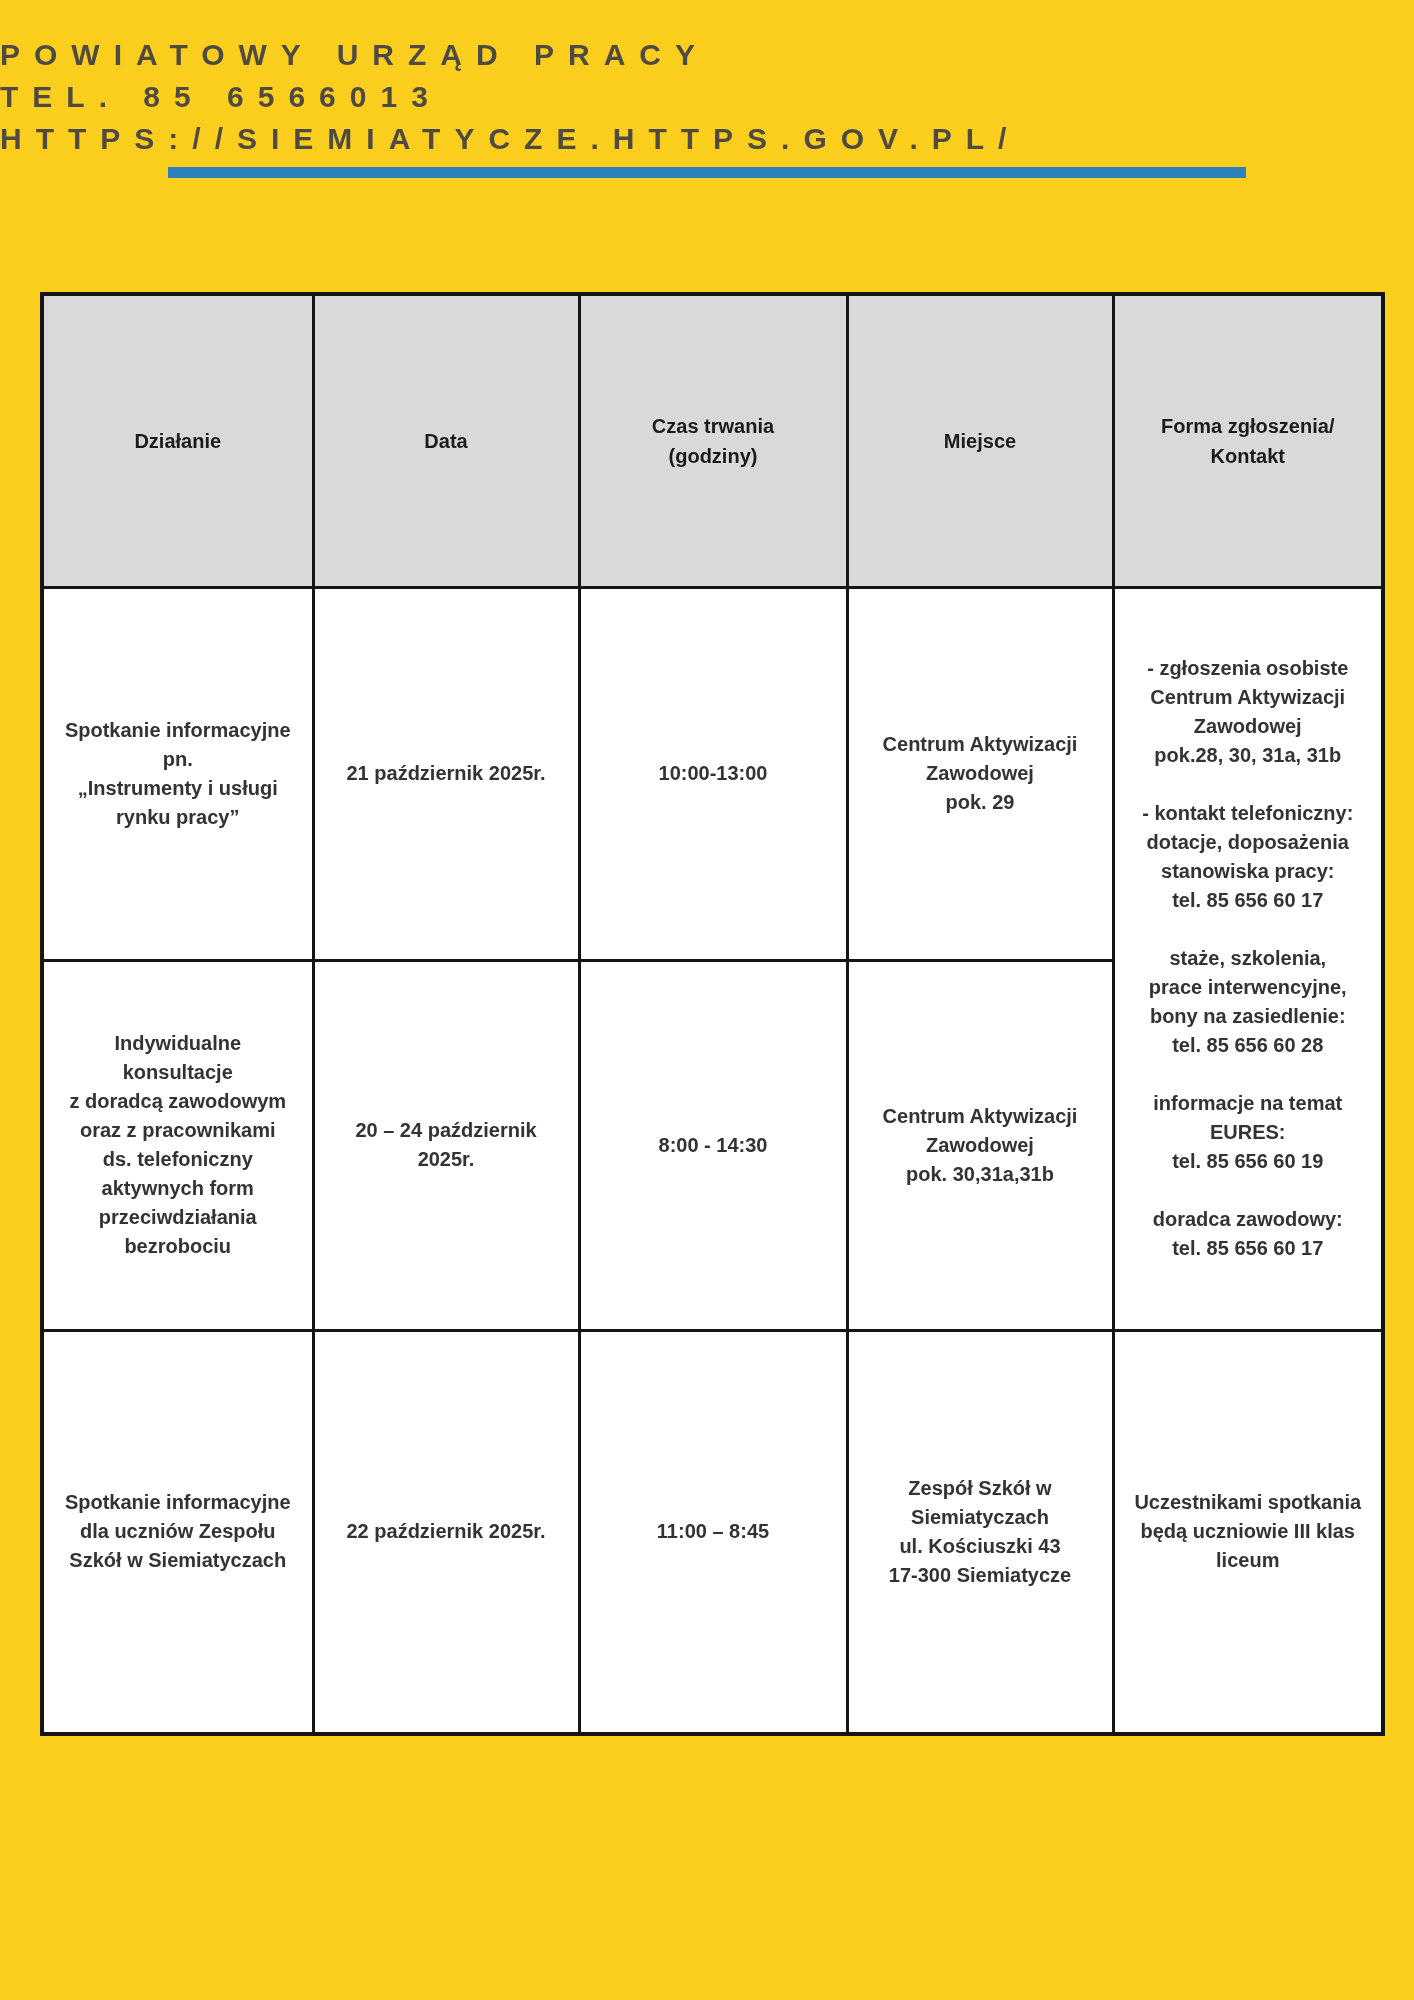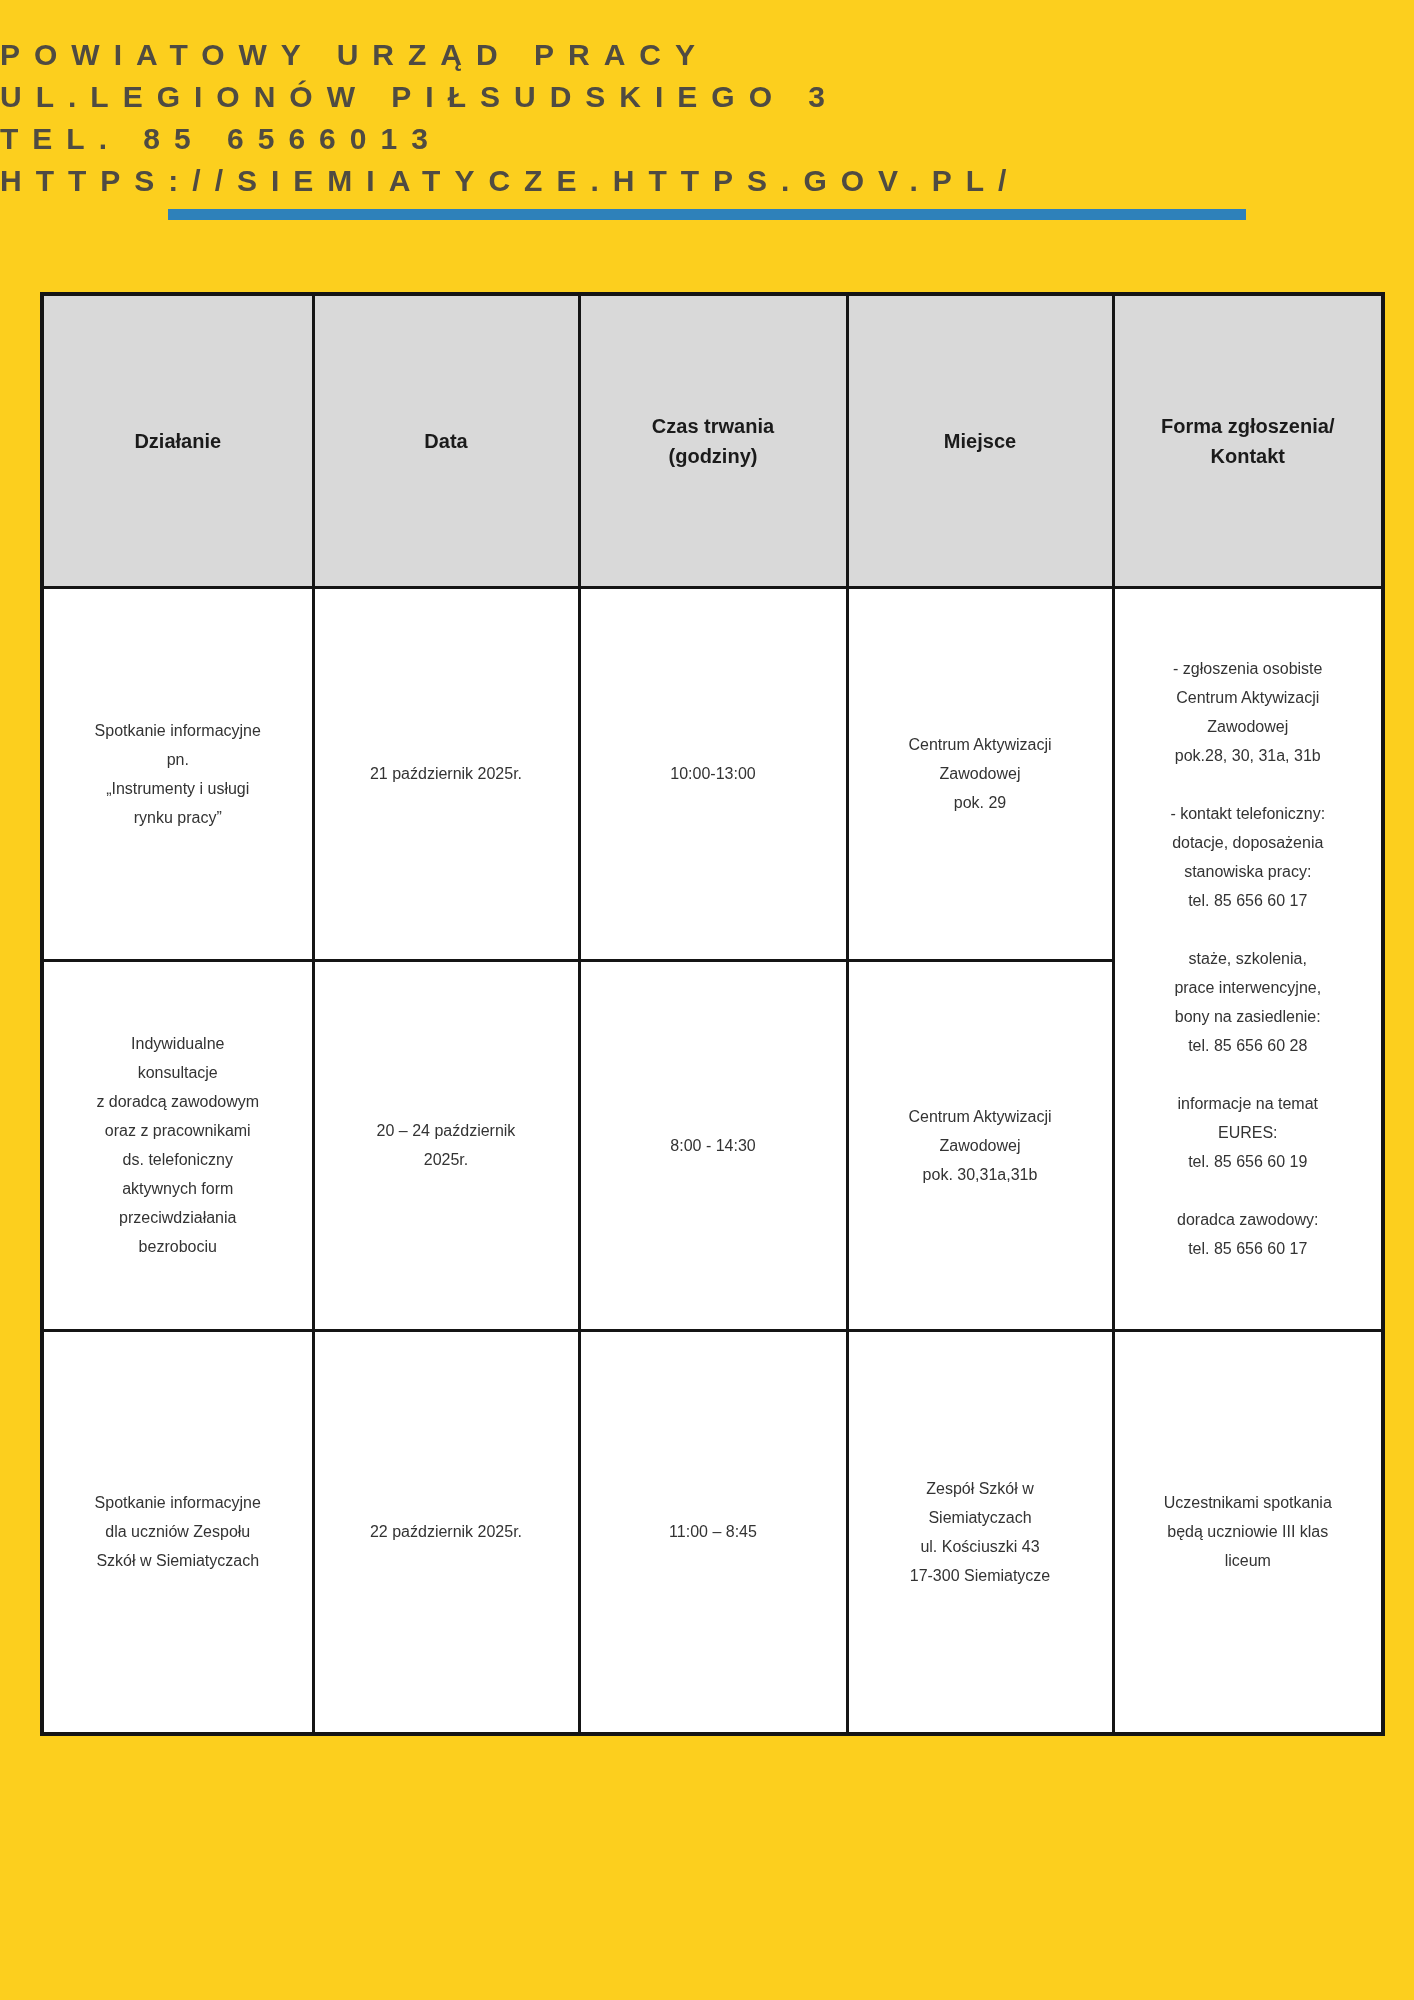--- a/index.html
+++ b/index.html
@@ -54,31 +54,30 @@
   table.schedule th {
     background: #d9d9d9;
     color: #1b1b1b;
     font-weight: 700;
     font-size: 20px;
     line-height: 30px;
   }
   table.schedule td {
     background: #ffffff;
     color: #333333;
-    font-weight: 400;
-    font-size: 16px;
+    font-weight: 700;
+    font-size: 20px;
     line-height: 29px;
   }
 </style>
 </head>
 <body>
 
 <div class="poster-header">
   <div class="hline">POWIATOWY URZĄD PRACY</div>
-  <div class="hline">UL.LEGIONÓW PIŁSUDSKIEGO 3</div>
   <div class="hline">TEL. 85 6566013</div>
   <div class="hline">HTTPS://SIEMIATYCZE.HTTPS.GOV.PL/</div>
 </div>
 
 <div class="divider-bar"></div>
 
 <table class="schedule">
   <colgroup>
     <col style="width:271px">
     <col style="width:266px">

